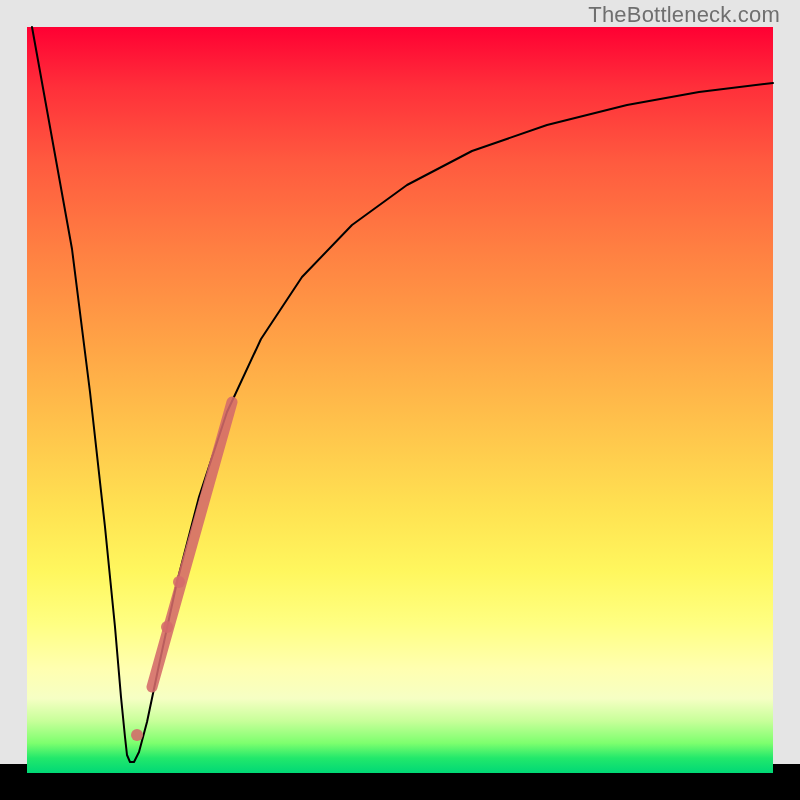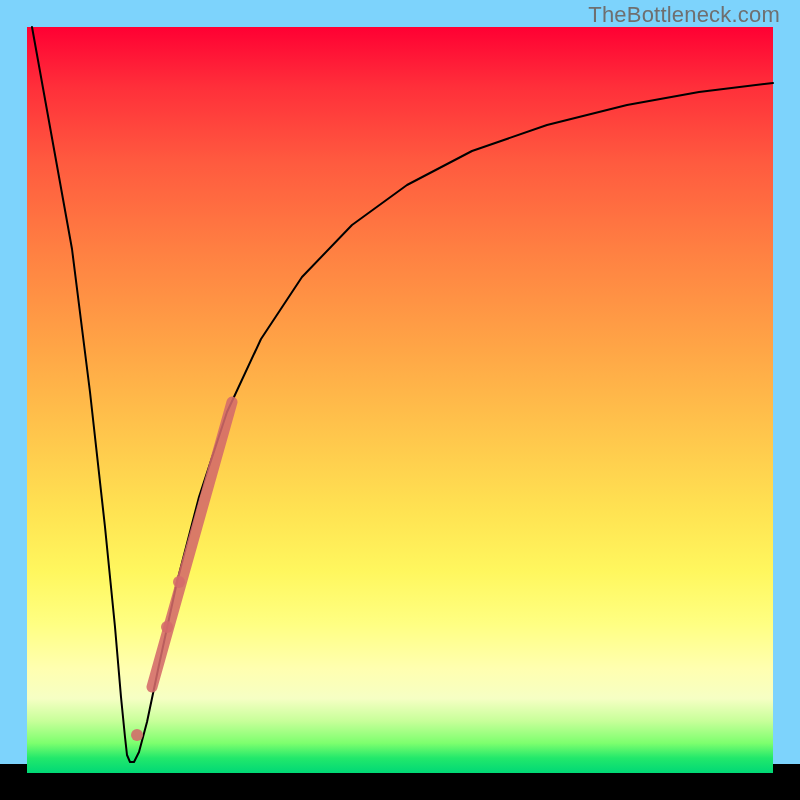--- a/index.html
+++ b/index.html
@@ -8,21 +8,21 @@
     width: 800px;
     height: 800px;
     overflow: hidden;
     background: #000;
     font-family: Arial, Helvetica, sans-serif;
   }
   .frame {
     position: relative;
     width: 800px;
     height: 764px;
-    background: #7dd3fc;
+    background: #e5e5e5;
   }
   .plot-area {
     position: absolute;
     left: 27px;
     top: 27px;
     width: 746px;
     height: 746px;
     
     background: linear-gradient(
       to bottom,

